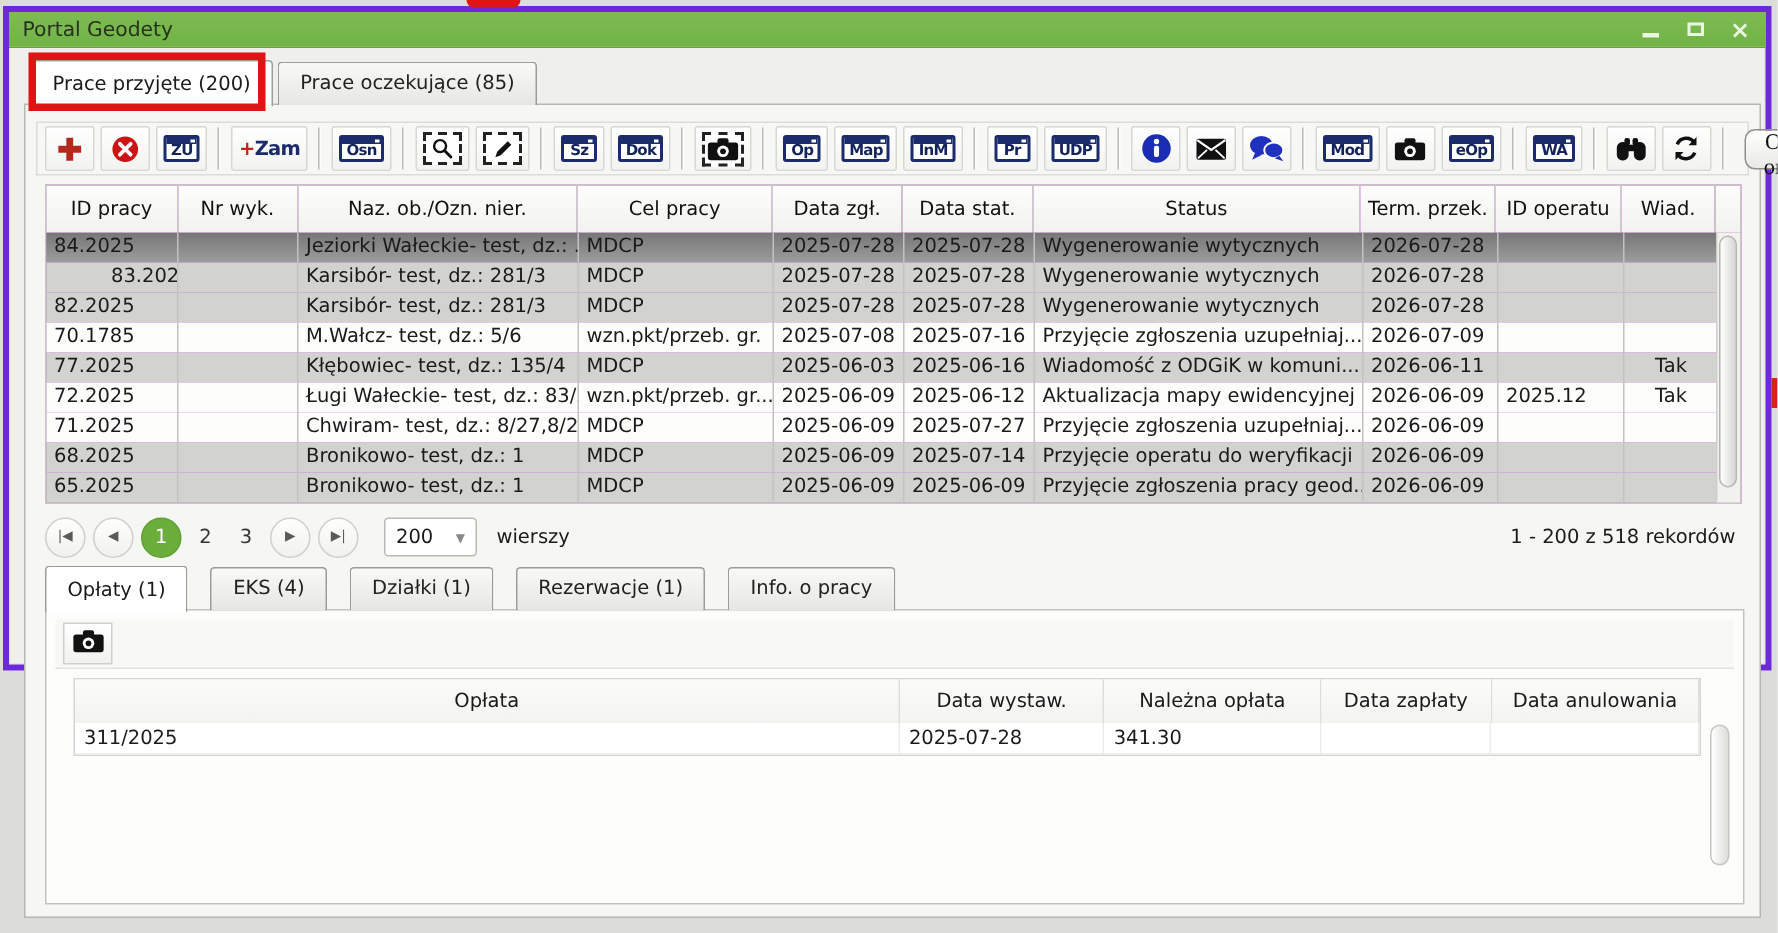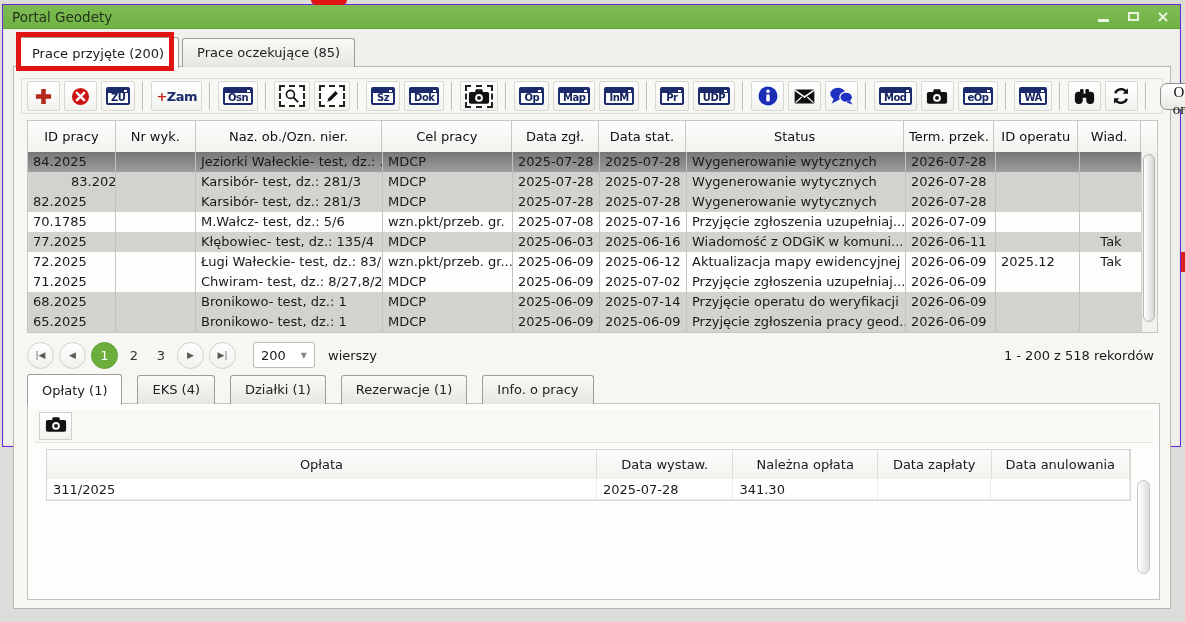--- a/index.html
+++ b/index.html
@@ -2,21 +2,21 @@
 <html><head>
 <meta charset="utf-8">
 <style>
   * { margin:0; padding:0; box-sizing:border-box; }
   html,body { width:1185px; height:622px; }
   body { background:#dcdcda; position:relative; overflow:hidden;
          font-family:"DejaVu Sans", sans-serif; color:#1a1a1a; }
 
   
   .window { position:absolute; left:2px; top:4px; width:1179px; height:443px;
-            background:#efefec; border:1px solid #6d28d9;
+            background:#efefec; border:4px solid #6d28d9;
             box-shadow: inset 0 0 0 1px #e3e3df; }
   .titlebar { height:24px; background:linear-gradient(#7dbc54,#71b245);
               border-bottom:1px solid #63a03c; display:flex; align-items:center; padding:0 9px; }
   .title { font-size:13.5px; color:#24331a; }
   .win-controls { margin-left:auto; display:flex; align-items:center; gap:14px; }
   .wc { width:16px; height:14px; display:flex; align-items:center; justify-content:center; cursor:pointer; }
   .wc .bar { width:11px; height:3px; background:#eaf6df; display:block; margin-top:7px;}
   .wc .box { width:11px; height:9px; border:2px solid #eaf6df; display:block; }
   .wc.close { color:#eaf6df; font-size:16px; font-weight:bold; line-height:14px; }
 
@@ -436,21 +436,21 @@
             <div class="td" style="width: 90px;">2026-06-09</div>
             <div class="td" style="width: 84px;">2025.12</div>
             <div class="td center" style="width: 63px;">Tak</div>
           </div>
           <div class="trow shade-white">
             <div class="td" style="width: 88px;">71.2025</div>
             <div class="td" style="width: 80px;"></div>
             <div class="td" style="width: 187px;">Chwiram- test, dz.: 8/27,8/27</div>
             <div class="td" style="width: 130px;">MDCP</div>
             <div class="td" style="width: 87px;">2025-06-09</div>
-            <div class="td" style="width: 87px;">2025-07-02</div>
+            <div class="td" style="width: 87px;">2025-07-27</div>
             <div class="td" style="width: 219px;">Przyjęcie zgłoszenia uzupełniaj...</div>
             <div class="td" style="width: 90px;">2026-06-09</div>
             <div class="td" style="width: 84px;"></div>
             <div class="td center" style="width: 63px;"></div>
           </div>
           <div class="trow shade-gray">
             <div class="td" style="width: 88px;">68.2025</div>
             <div class="td" style="width: 80px;"></div>
             <div class="td" style="width: 187px;">Bronikowo- test, dz.: 1</div>
             <div class="td" style="width: 130px;">MDCP</div>

